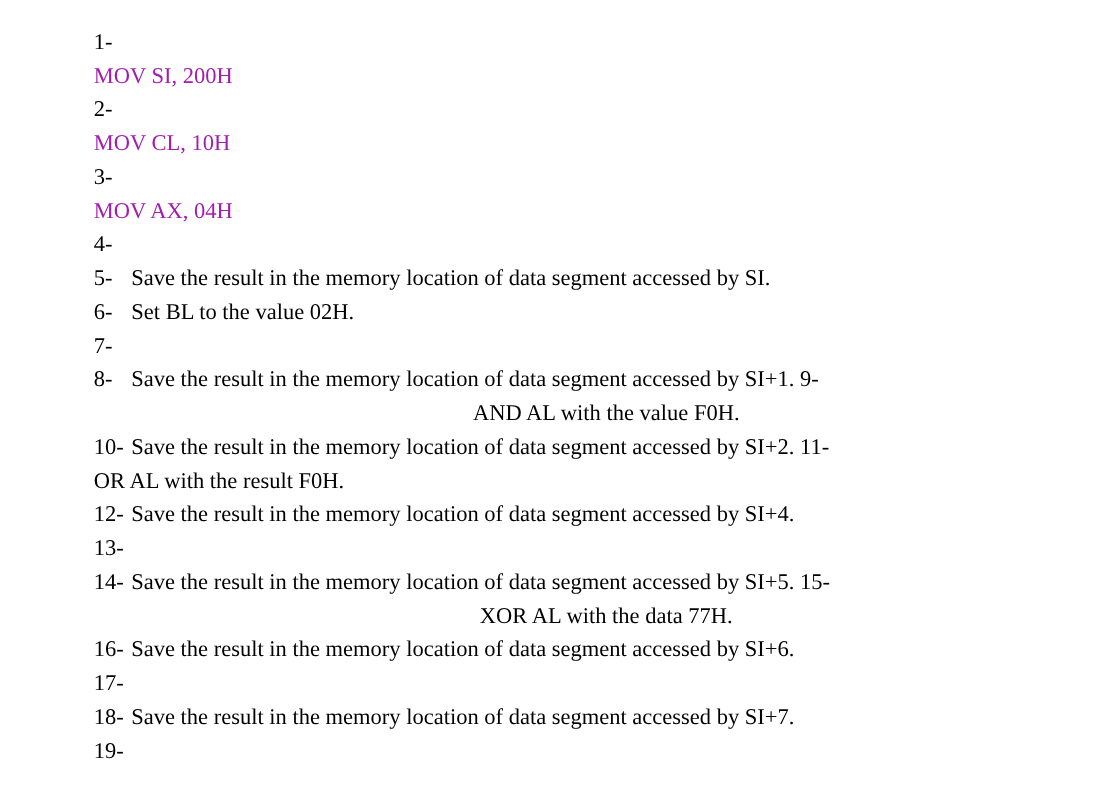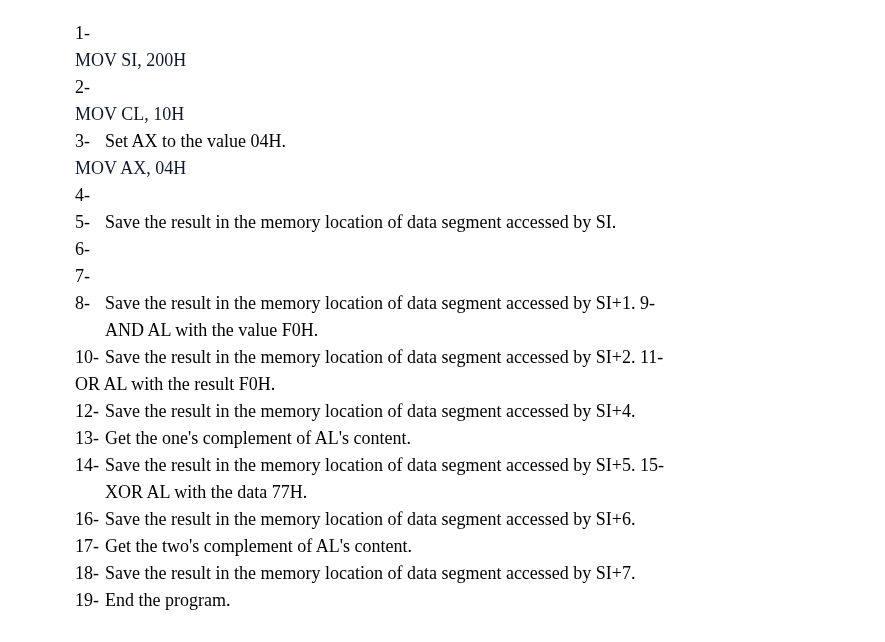--- a/index.html
+++ b/index.html
@@ -11,63 +11,64 @@
       padding: 20px 20px 20px 75px;
       width: 885px;
       box-sizing: border-box;
       line-height: 1.5;
     }
     .line {
       margin: 0;
       padding: 0;
     }
     .blue {
-      color: #0f172a;
+      color: #a21caf;
     }
     .numbered {
       display: flex;
     }
     .num {
       min-width: 30px;
       flex-shrink: 0;
     }
     .indent {
       padding-left: 30px;
+      text-align: center;
     }
   </style>
 </head>
 <body>
 
 <div class="line numbered">
   <span class="num">1-</span>
 </div>
 <div class="line blue">MOV SI, 200H</div>
 
 <div class="line numbered">
   <span class="num">2-</span>
 </div>
 <div class="line blue">MOV CL, 10H</div>
 
 <div class="line numbered">
   <span class="num">3-</span>
-  <span>Set AX to the value 04H.</span>
 </div>
 <div class="line blue">MOV AX, 04H</div>
 
 <div class="line numbered">
   <span class="num">4-</span>
 </div>
 
 <div class="line numbered">
   <span class="num">5-</span>
   <span>Save the result in the memory location of data segment accessed by SI.</span>
 </div>
 
 <div class="line numbered">
   <span class="num">6-</span>
+  <span>Set BL to the value 02H.</span>
 </div>
 
 <div class="line numbered">
   <span class="num">7-</span>
 </div>
 
 <div class="line numbered">
   <span class="num">8-</span>
   <span>Save the result in the memory location of data segment accessed by SI+1. 9-</span>
 </div>
@@ -79,40 +80,37 @@
 </div>
 <div class="line">OR AL with the result F0H.</div>
 
 <div class="line numbered">
   <span class="num">12-</span>
   <span>Save the result in the memory location of data segment accessed by SI+4.</span>
 </div>
 
 <div class="line numbered">
   <span class="num">13-</span>
-  <span>Get the one's complement of AL's content.</span>
 </div>
 
 <div class="line numbered">
   <span class="num">14-</span>
   <span>Save the result in the memory location of data segment accessed by SI+5. 15-</span>
 </div>
 <div class="line indent">XOR AL with the data 77H.</div>
 
 <div class="line numbered">
   <span class="num">16-</span>
   <span>Save the result in the memory location of data segment accessed by SI+6.</span>
 </div>
 
 <div class="line numbered">
   <span class="num">17-</span>
-  <span>Get the two's complement of AL's content.</span>
 </div>
 
 <div class="line numbered">
   <span class="num">18-</span>
   <span>Save the result in the memory location of data segment accessed by SI+7.</span>
 </div>
 
 <div class="line numbered">
   <span class="num">19-</span>
-  <span>End the program.</span>
 </div>
 
 </body></html>

